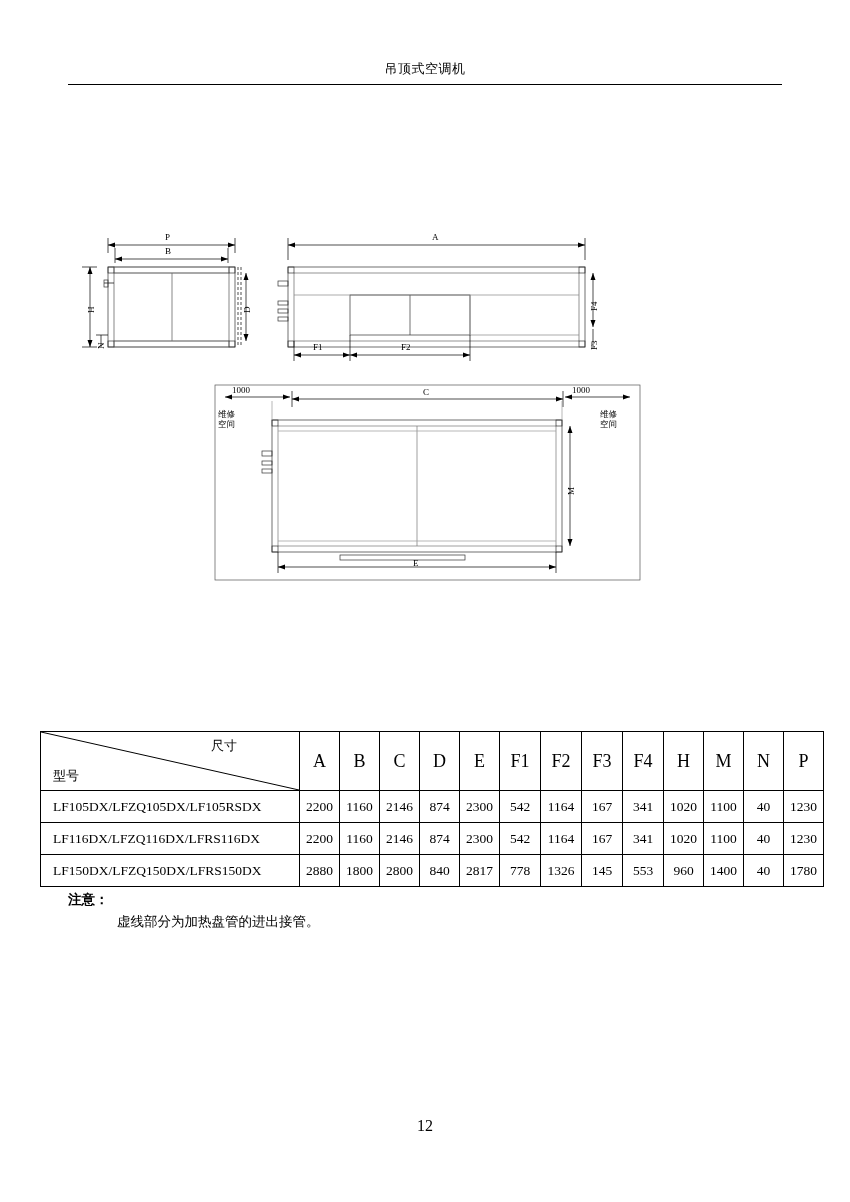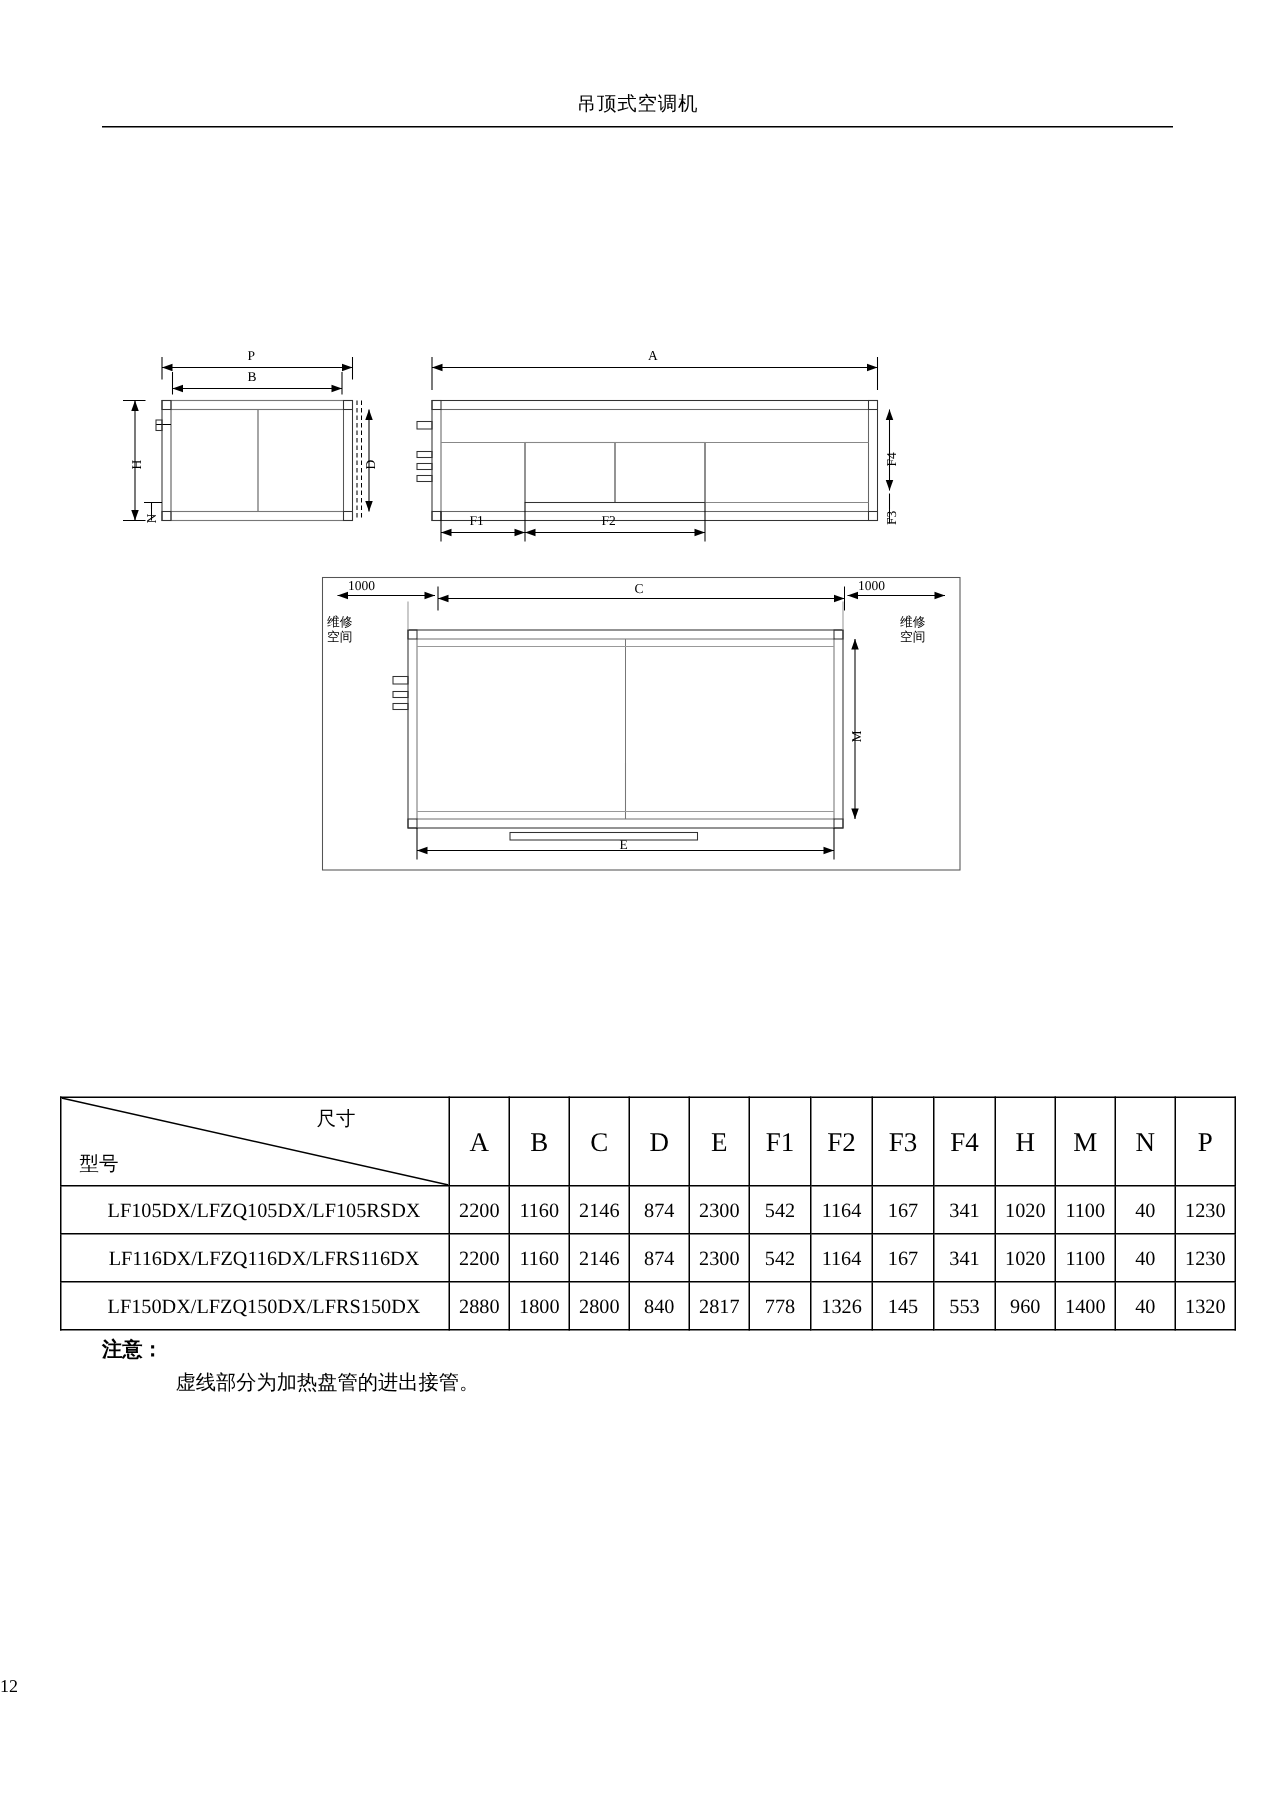--- a/index.html
+++ b/index.html
@@ -116,21 +116,21 @@
   }
   .spec-table .hcell {
     width: 39px;
     height: 58px;
     font-size: 18px;
   }
   .spec-table .hcell.wide {
     width: 40px;
   }
   .spec-table .model-cell {
-    text-align: center;
+    text-align: left;
     padding-left: 12px;
     height: 31px;
     font-size: 13.5px;
   }
   .spec-table .val {
     height: 31px;
     font-size: 13.5px;
   }
   
   .note-title {
@@ -148,22 +148,22 @@
     font-size: 13.5px;
     font-family: "Liberation Sans", sans-serif;
     margin-left: 37px;
   }
   
   .page-number {
     position: absolute;
     top: 1117px;
     left: 0;
     width: 850px;
-    text-align: left;
-    font-size: 12px;
+    text-align: center;
+    font-size: 16px;
   }
 </style>
 </head>
 <body>
 
 <div class="page">
 
   <div class="header">吊顶式空调机</div>
   <div class="header-rule"></div>
 
@@ -396,21 +396,21 @@
         <td class="val">2800</td>
         <td class="val">840</td>
         <td class="val">2817</td>
         <td class="val">778</td>
         <td class="val">1326</td>
         <td class="val">145</td>
         <td class="val">553</td>
         <td class="val">960</td>
         <td class="val">1400</td>
         <td class="val">40</td>
-        <td class="val">1320</td>
+        <td class="val">1780</td>
       </tr>
     </tbody>
   </table>
 
   <div class="note-title">注意：</div>
   <div class="note-body">虚线部分为加热盘管的进出接管。</div>
 
   <div class="page-number">12</div>
 </div>
 

